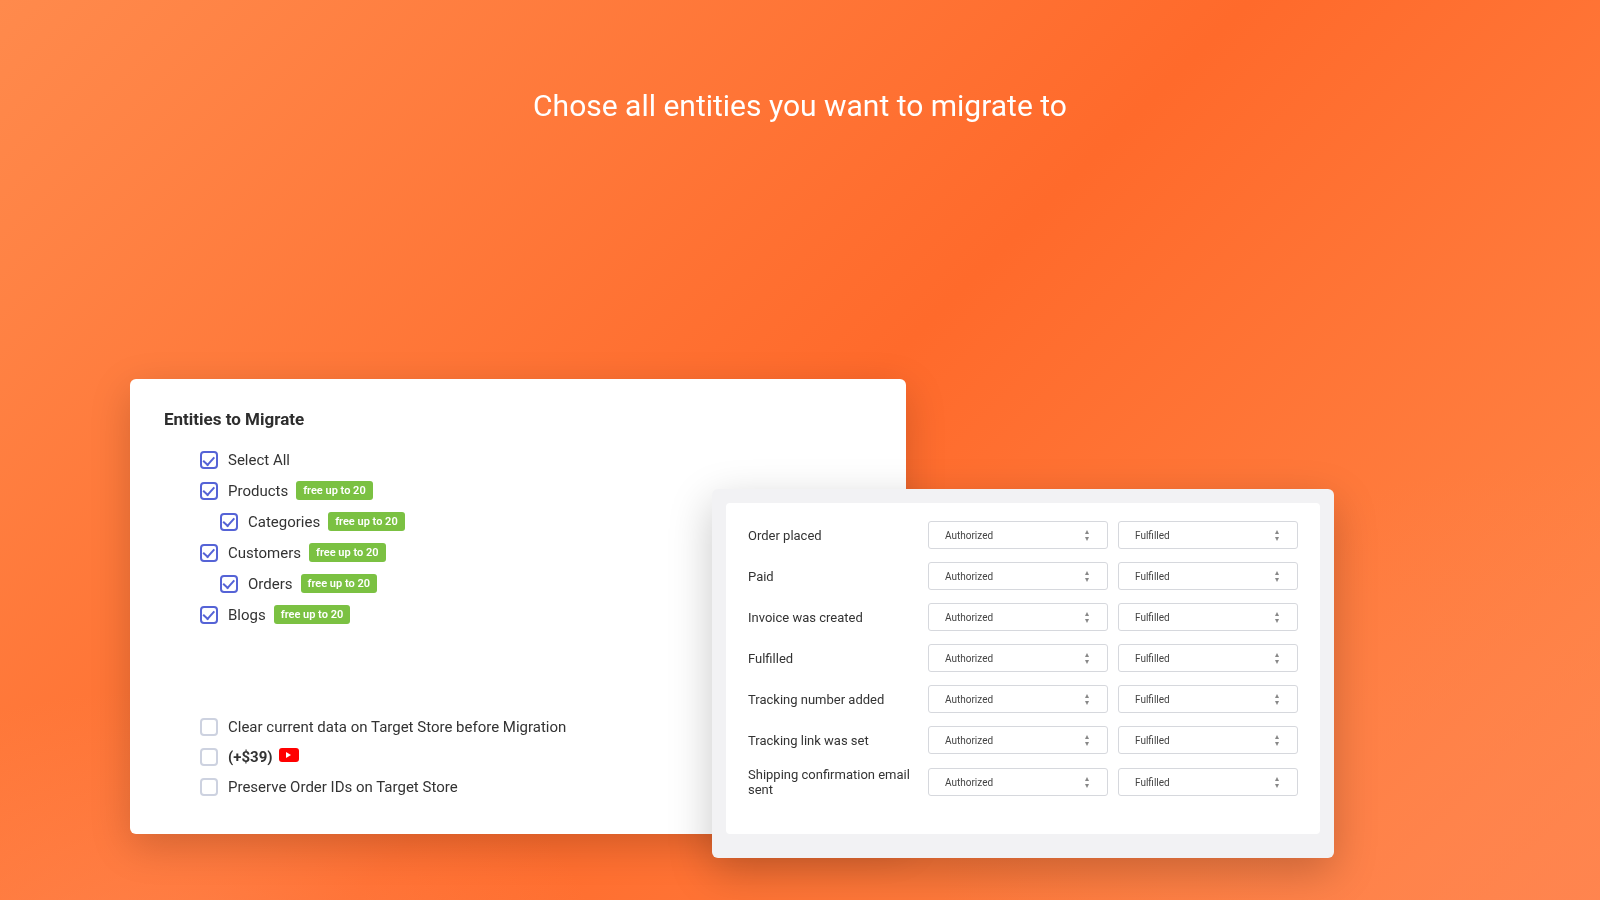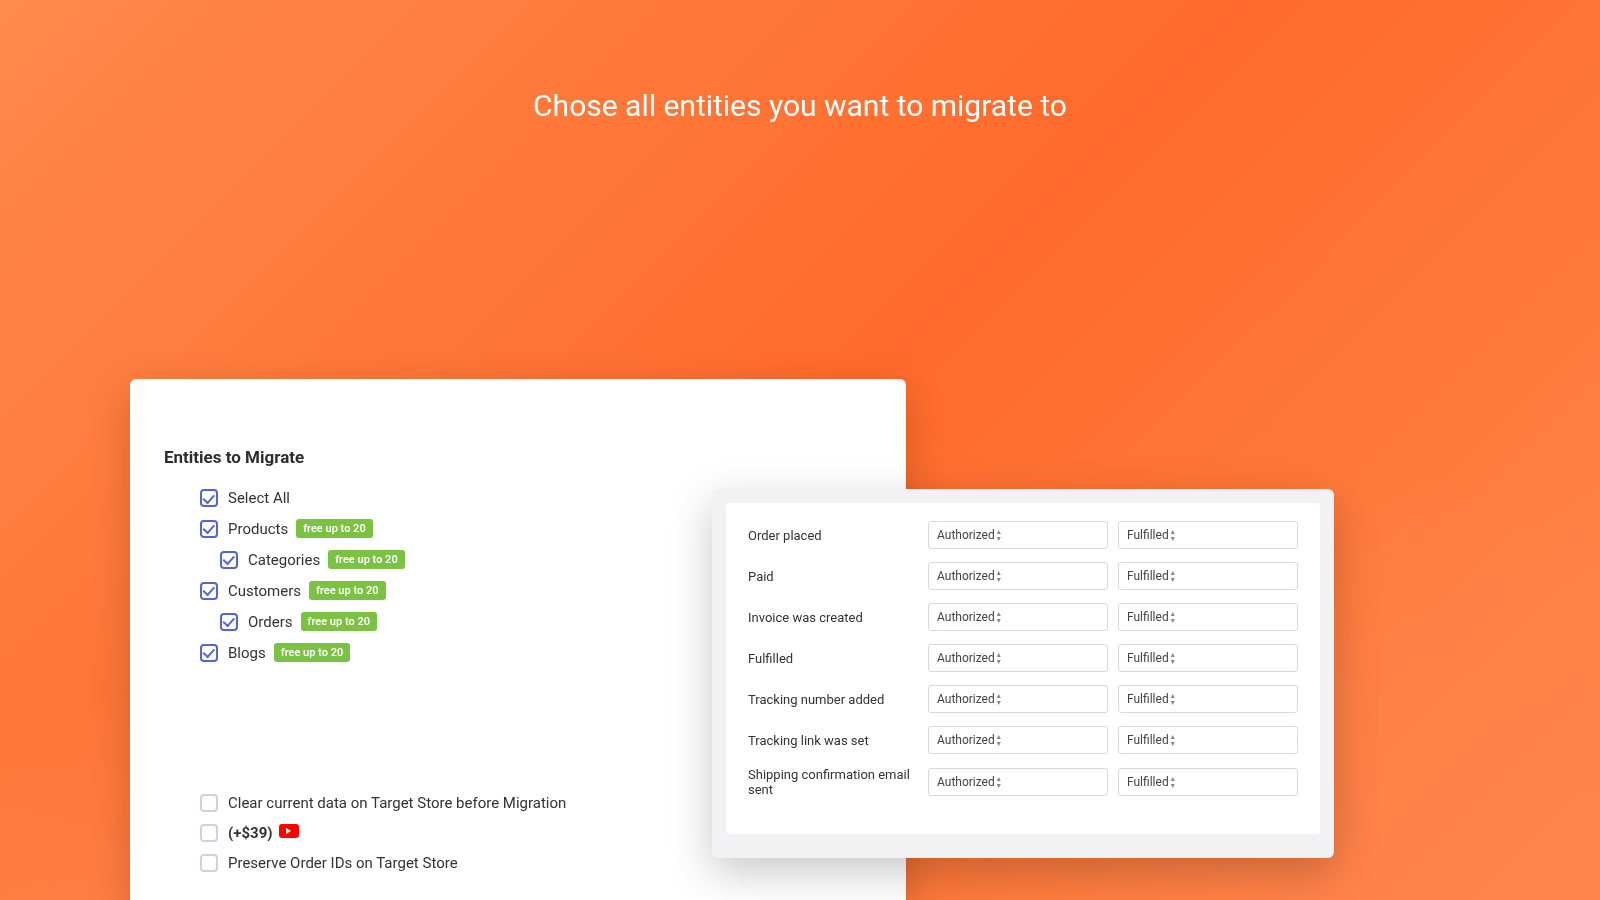--- a/index.html
+++ b/index.html
@@ -5,21 +5,21 @@
 *{box-sizing:border-box;margin:0;padding:0;}
 body{font-family:-apple-system,BlinkMacSystemFont,"Segoe UI",Roboto,sans-serif;width:1600px;height:900px;overflow:hidden;position:relative;}
 .bg{position:absolute;inset:0;background:linear-gradient(135deg,#ff8a4c 0%,#ff6a2b 50%,#ff8a4c 100%);}
 .wave{position:absolute;inset:0;background:radial-gradient(ellipse 1200px 800px at 100% 100%,rgba(255,130,80,0.7) 0%,transparent 55%),radial-gradient(ellipse 900px 600px at 10% 110%,rgba(255,150,100,0.5) 0%,transparent 50%);}
 .hero{position:relative;text-align:center;padding-top:62px;color:#fff;}
 .hero h1{font-size:48px;font-weight:800;letter-spacing:1px;}
 .hero p{font-size:30px;font-weight:400;margin-top:26px;}
 .panels{position:relative;}
 .card{background:#fff;border-radius:6px;box-shadow:0 12px 40px rgba(0,0,0,0.18);}
 .left-card{position:absolute;left:130px;top:256px;width:776px;padding:0;}
-.section{padding:40px 34px 26px;margin-top:28px;}
+.section{padding:30px 34px 26px;}
 .section-title{font-size:17px;font-weight:700;color:#2d2d2d;margin-bottom:22px;}
 .gap{height:26px;}
 .entity-row{display:flex;align-items:center;margin-bottom:12px;font-size:15px;color:#333;}
 .entity-row.indent{margin-left:20px;}
 .chk{width:18px;height:18px;border:2px solid #5563d6;border-radius:4px;margin-right:10px;flex-shrink:0;display:flex;align-items:center;justify-content:center;background:#fff;cursor:pointer;}
 .chk.checked::after{content:"";width:9px;height:5px;border-left:2px solid #5563d6;border-bottom:2px solid #5563d6;transform:rotate(-48deg) translate(0px,-1px);}
 .chk.unchecked{border-color:#cdd2e0;}
 .badge{display:inline-block;background:#7bc142;color:#fff;font-size:11px;font-weight:600;padding:3px 7px;border-radius:3px;margin-left:8px;}
 .yt{display:inline-flex;align-items:center;justify-content:center;background:#ff0000;color:#fff;width:20px;height:14px;border-radius:3px;margin-left:6px;font-size:8px;}
 .yt::after{content:"";display:block;width:0;height:0;border-left:5px solid #fff;border-top:3px solid transparent;border-bottom:3px solid transparent;}
@@ -33,21 +33,21 @@
 .dot{width:9px;height:9px;border-radius:50%;background:#d0d0d4;margin:0 auto 6px;position:relative;z-index:2;}
 .step.done .dot{background:#1fbf8f;}
 .line{position:absolute;top:4px;height:2px;background:#d0d0d4;z-index:1;}
 .line.l1{left:16%;right:59%;background:#1fbf8f;}
 .line.l2{left:41%;right:34%;}
 .line.l3{left:66%;right:9%;}
 
 .inner{background:#fff;border-radius:4px;padding:18px 22px 24px;}
 .map-row{display:flex;align-items:center;margin-bottom:13px;}
 .map-label{flex:0 0 180px;font-size:13px;color:#333;padding-right:8px;}
-.sel{flex:1;display:flex;align-items:center;justify-content:flex-start;border:1px solid #d6d8dd;border-radius:3px;padding:6px 8px;font-size:12px;color:#444;margin-right:10px;background:#fff;cursor:pointer;}
+.sel{flex:1;display:flex;align-items:center;justify-content:space-between;border:1px solid #d6d8dd;border-radius:3px;padding:6px 16px;font-size:10px;color:#444;margin-right:10px;background:#fff;cursor:pointer;}
 .sel:last-child{margin-right:0;}
 .caret{display:inline-block;width:8px;color:#888;font-size:8px;line-height:7px;text-align:center;}
 .caret::before{content:"▴";display:block;}
 .caret::after{content:"▾";display:block;}
 </style>
 </head>
 <body>
 
 <div class="bg"></div>
 <div class="wave"></div>

